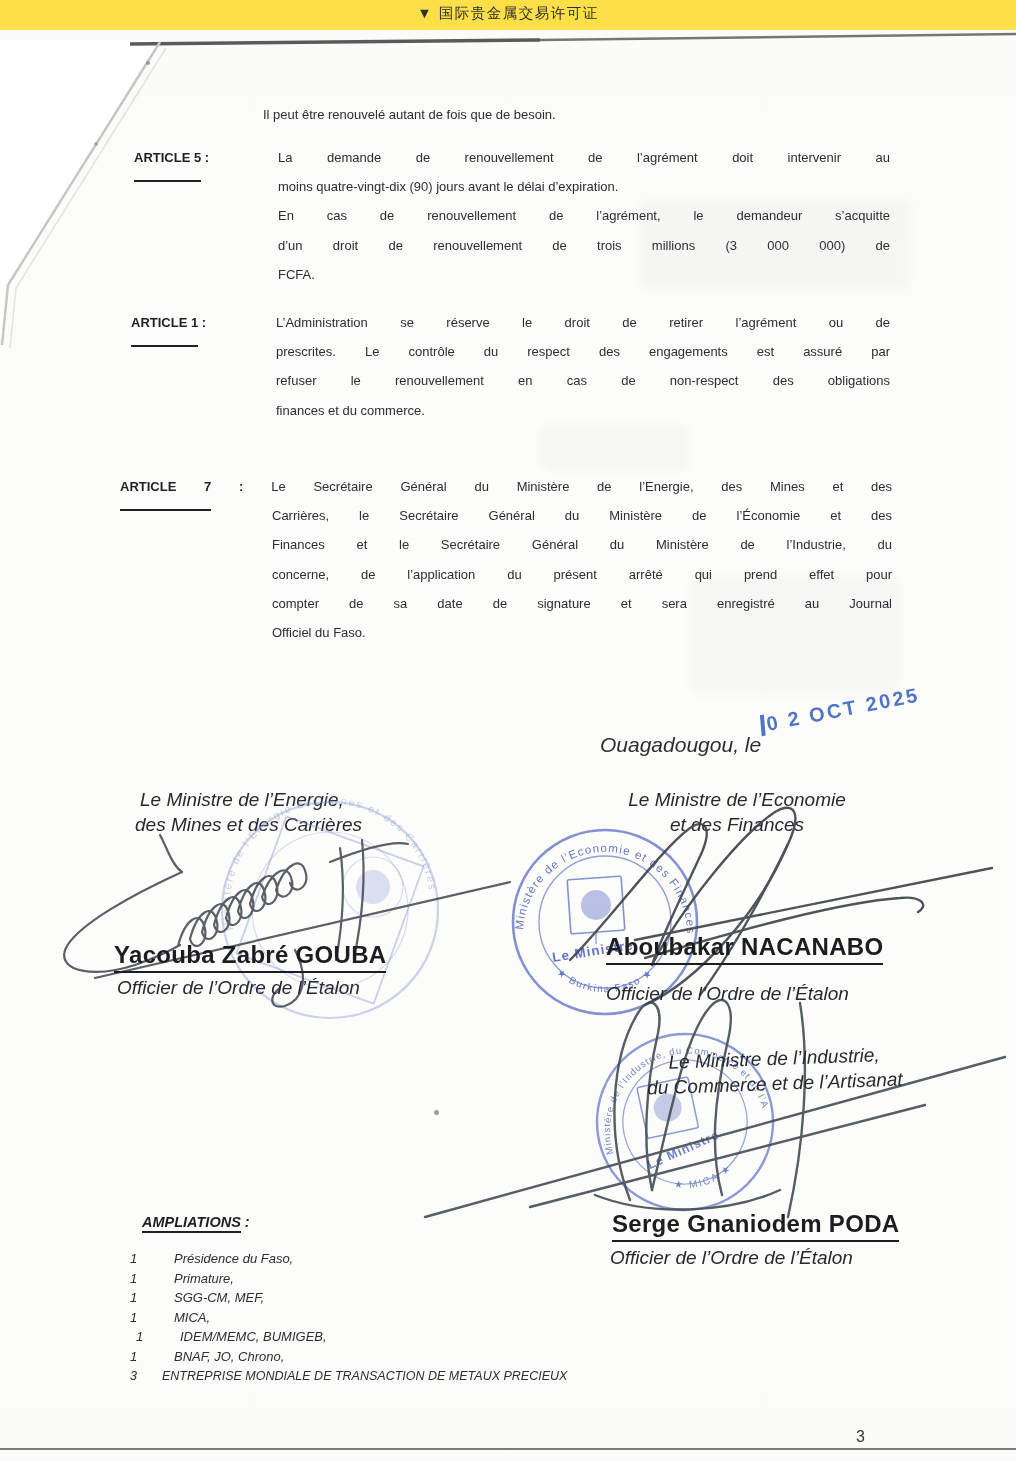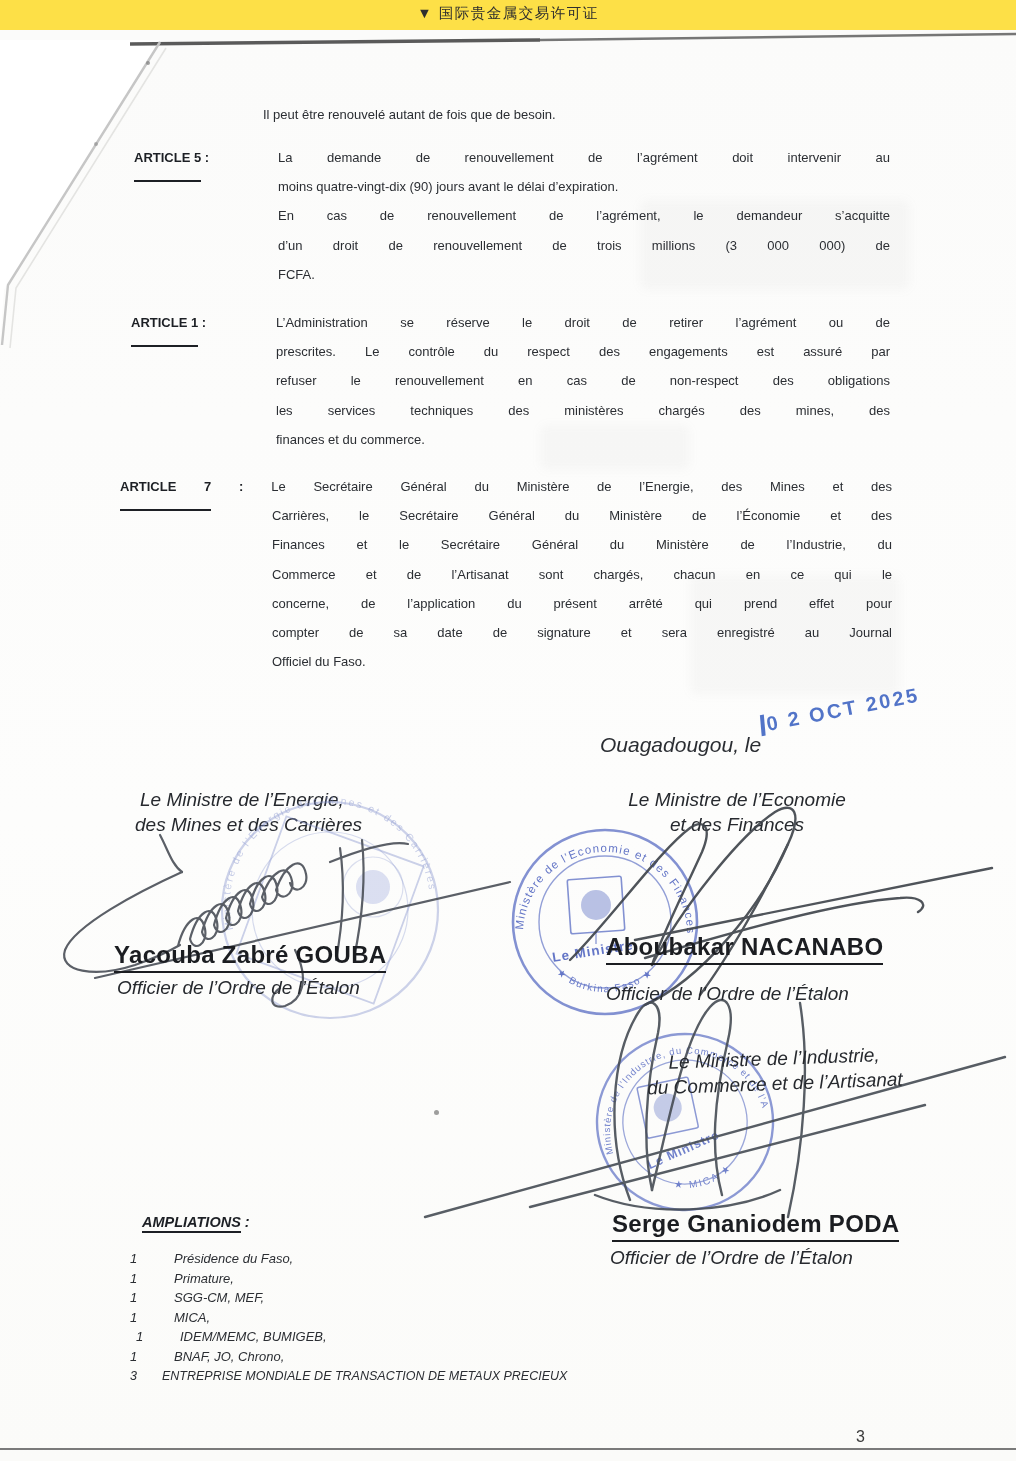--- a/index.html
+++ b/index.html
@@ -74,29 +74,27 @@
     <div class="ln">En cas de renouvellement de l’agrément, le demandeur s’acquitte</div>
     <div class="ln">d’un droit de renouvellement de trois millions (3 000 000) de</div>
     <div class="ln end">FCFA.</div>
   </div>
 
   <div class="abs bodytxt alabel" style="left:131px;top:308px;"><span class="u">ARTICLE 1</span><span> :</span></div>
   <div class="abs bodytxt" style="left:276px;top:308px;width:614px;">
     <div class="ln">L’Administration se réserve le droit de retirer l’agrément ou de</div>
     <div class="ln">prescrites. Le contrôle du respect des engagements est assuré par</div>
     <div class="ln">refuser le renouvellement en cas de non-respect des obligations</div>
-    <div class="ln">les services techniques des ministères chargés des mines, des</div>
     <div class="ln end">finances et du commerce.</div>
   </div>
 
   <div class="abs bodytxt" style="left:120px;top:472px;width:772px;">
     <div class="ln a7first"><span class="alabel"><span class="u">ARTICLE 7</span><span> :</span></span> <span>Le Secrétaire Général du Ministère de l’Energie, des Mines et des</span></div>
     <div class="ln a7line">Carrières, le Secrétaire Général du Ministère de l’Économie et des</div>
     <div class="ln a7line">Finances et le Secrétaire Général du Ministère de l’Industrie, du</div>
-    <div class="ln a7line">Commerce et de l’Artisanat sont chargés, chacun en ce qui le</div>
     <div class="ln a7line">concerne, de l’application du présent arrêté qui prend effet pour</div>
     <div class="ln a7line">compter de sa date de signature et sera enregistré au Journal</div>
     <div class="ln end a7line">Officiel du Faso.</div>
   </div>
 
   <div class="abs dateline" style="left:600px;top:733px;">Ouagadougou, le</div>
   <div class="abs datestamp" style="left:763px;top:714px;"><span class="stampbar"></span><span>0 2 OCT 2025</span></div>
 
   <div class="abs sigtitle" style="left:140px;top:787px;">
     <div>Le Ministre de l’Energie,</div>

